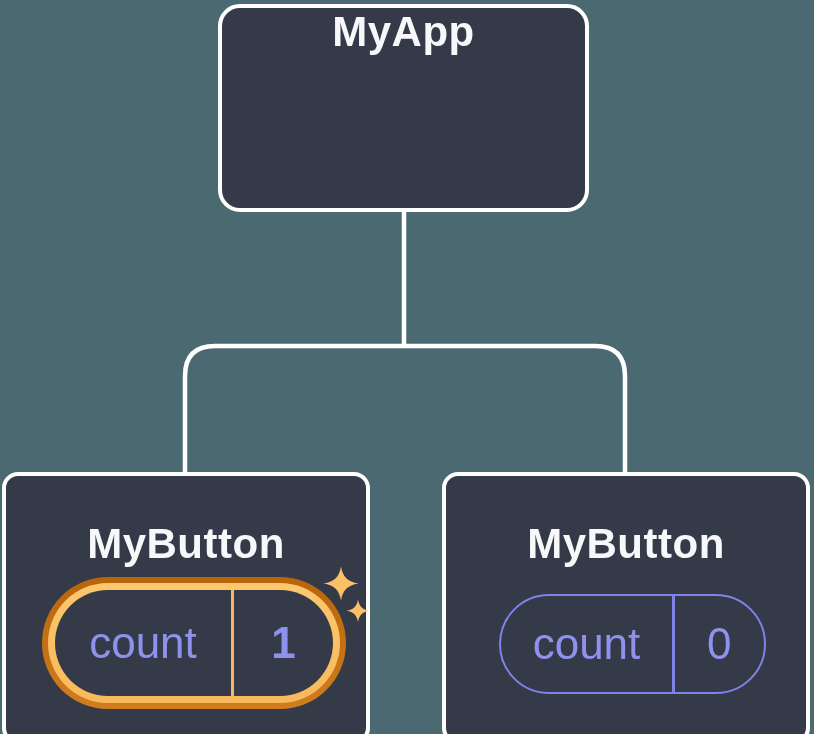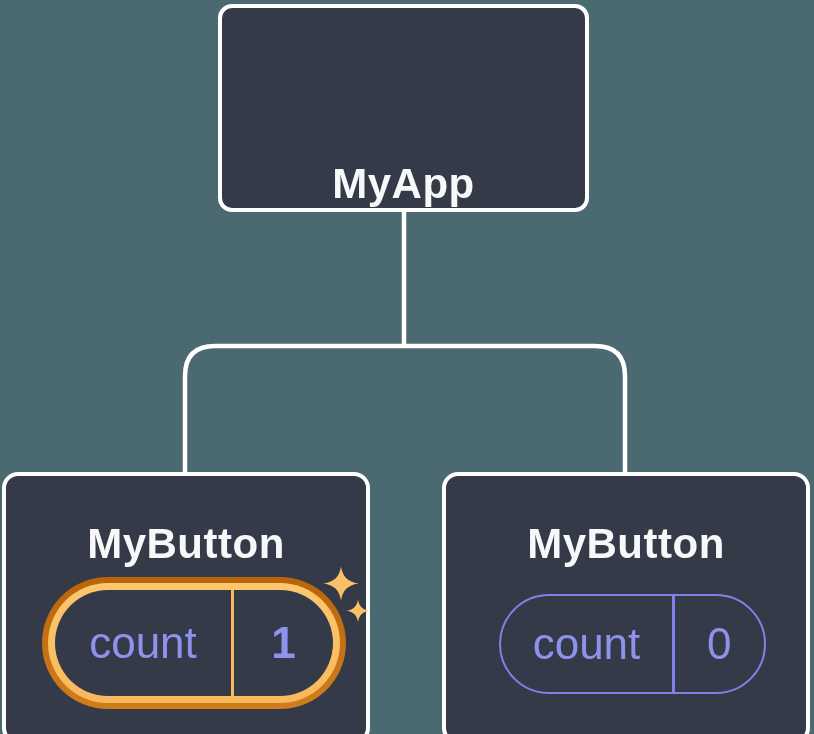--- a/index.html
+++ b/index.html
@@ -37,23 +37,23 @@
     fill: none;
   }
   .node {
     position: absolute;
     background: var(--node-fill);
     border: 4px solid var(--node-border);
   }
   .node-root {
     left: 218px; top: 4px;
     width: 371px; height: 208px;
-    border-radius: 14px;
+    border-radius: 22px;
     display: flex;
-    align-items: flex-end;
+    align-items: flex-start;
     justify-content: center;
   }
   .node-left {
     left: 2px; top: 472px;
     width: 368px; height: 272px;
     border-radius: 16px;
   }
   .node-right {
     left: 442px; top: 472px;
     width: 368px; height: 272px;

